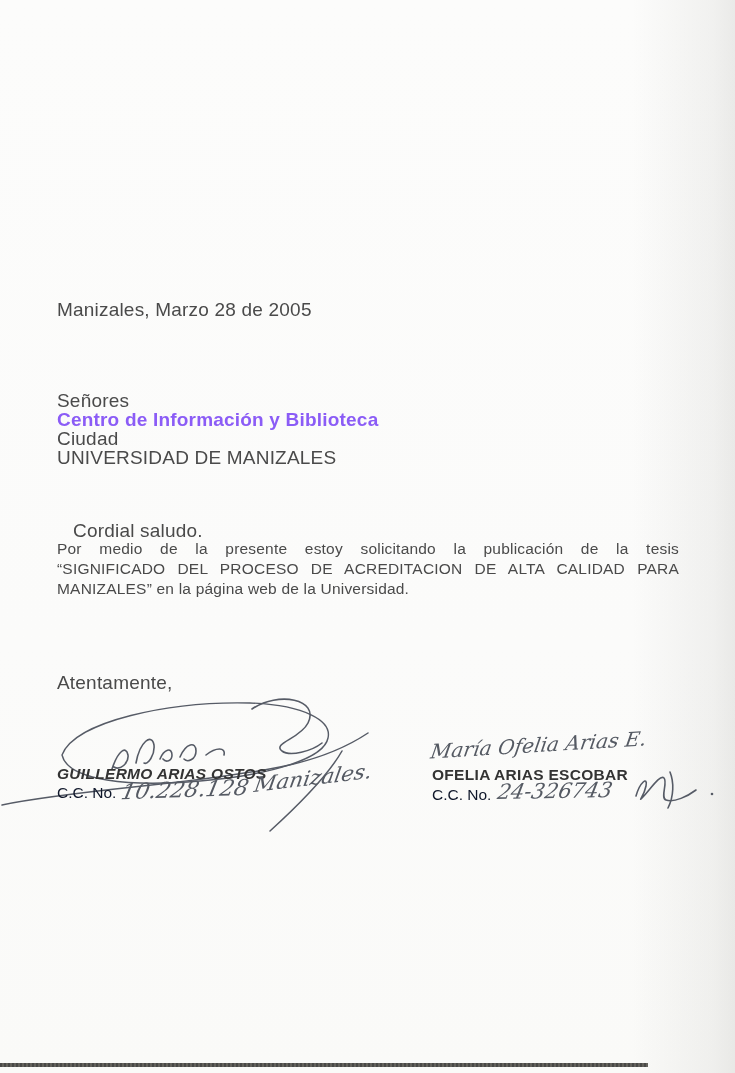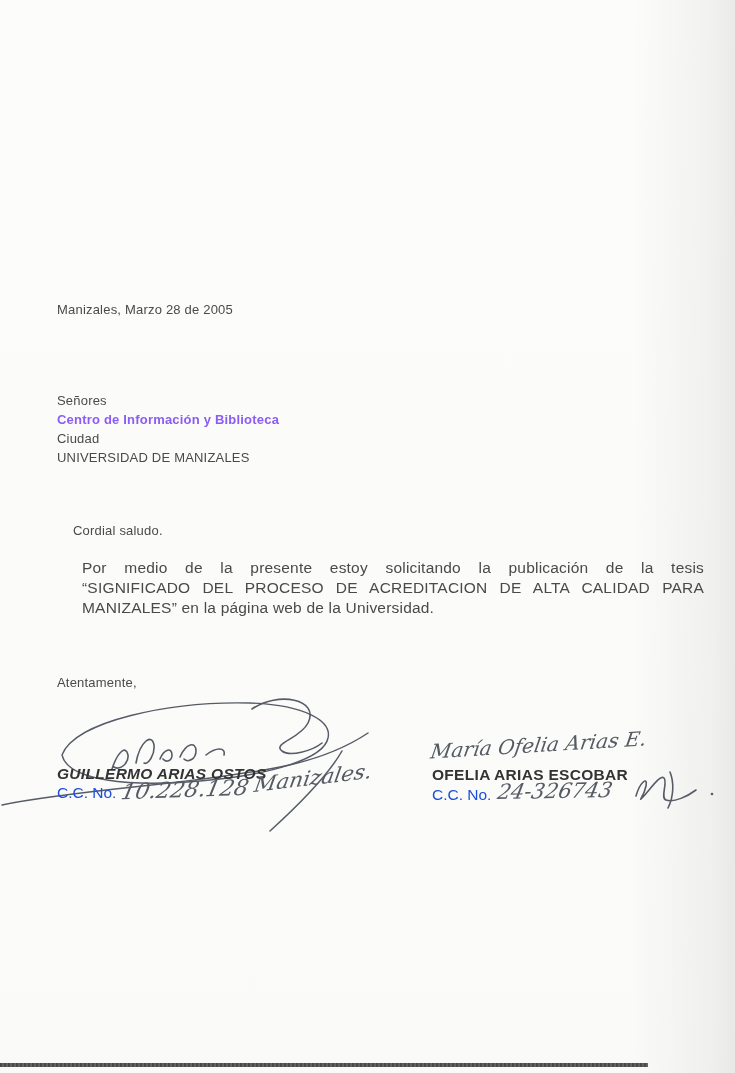--- a/index.html
+++ b/index.html
@@ -12,21 +12,21 @@
   }
   body {
     position: relative;
     background:
       linear-gradient(90deg, rgba(0,0,0,0) 0%, rgba(0,0,0,0) 86%, rgba(190,190,186,0.18) 97%, rgba(180,180,176,0.25) 100%),
       linear-gradient(180deg, #fcfcfb 0%, #fbfbfa 60%, #fafaf8 100%);
     color: #454545;
   }
   .abs { position: absolute; }
   .line {
-    font-size: 13px;
+    font-size: 19px;
     line-height: 19px;
     color: #4a4a4a;
     letter-spacing: 0.2px;
     white-space: nowrap;
   }
   .bold { font-weight: bold; color: #8b5cf6; }
   .para-line {
     width: 622px;
     font-size: 15.5px;
     line-height: 20px;
@@ -42,21 +42,21 @@
   }
   .sig-name {
     font-size: 15.5px;
     font-weight: bold;
     color: #333333;
     letter-spacing: 0.3px;
     white-space: nowrap;
   }
   .cc-line {
     font-size: 15.5px;
-    color: #1d4ed8;
+    color: #0f172a;
     white-space: nowrap;
     text-align: right;
   }
   #scan-bottom-line {
     left: 0;
     top: 1063px;
     width: 648px;
     height: 4px;
     background: repeating-linear-gradient(90deg, #3a3a38 0px, #3a3a38 2px, #57554f 2px, #57554f 4px);
     opacity: 0.92;
@@ -70,21 +70,21 @@
 
 <div class="abs" style="left:57px; top:391px;">
   <div class="line">Señores</div>
   <div class="line bold">Centro de Información y Biblioteca</div>
   <div class="line">Ciudad</div>
   <div class="line">UNIVERSIDAD DE MANIZALES</div>
 </div>
 
 <div class="abs line" style="left:73px; top:521px;">Cordial saludo.</div>
 
-<div class="abs" style="left:57px; top:558px;margin-left:25px;">
+<div class="abs" style="left:57px; top:539px;">
   <div class="para-line just">Por medio de la presente estoy solicitando la publicación de la tesis</div>
   <div class="para-line just">“SIGNIFICADO DEL PROCESO DE ACREDITACION DE ALTA CALIDAD PARA</div>
   <div class="para-line">MANIZALES” en la página web de la Universidad.</div>
 </div>
 
 <div class="abs line" style="left:57px; top:673px;">Atentamente,</div>
 
 <svg class="abs" style="left:20px; top:693px;" width="380" height="145" viewBox="0 0 380 145" fill="none" stroke="#565b66" stroke-width="1.6" stroke-linecap="round">
 
   <path d="M42,62 C55,28 150,8 230,10 C285,12 312,28 308,45 C304,66 250,82 180,88 C110,94 48,88 42,62 Z" stroke-width="1.4"></path>

